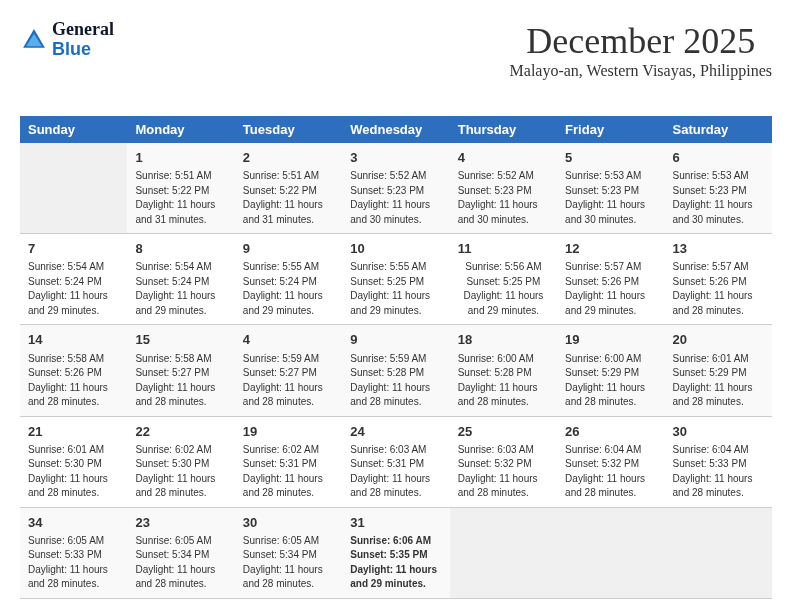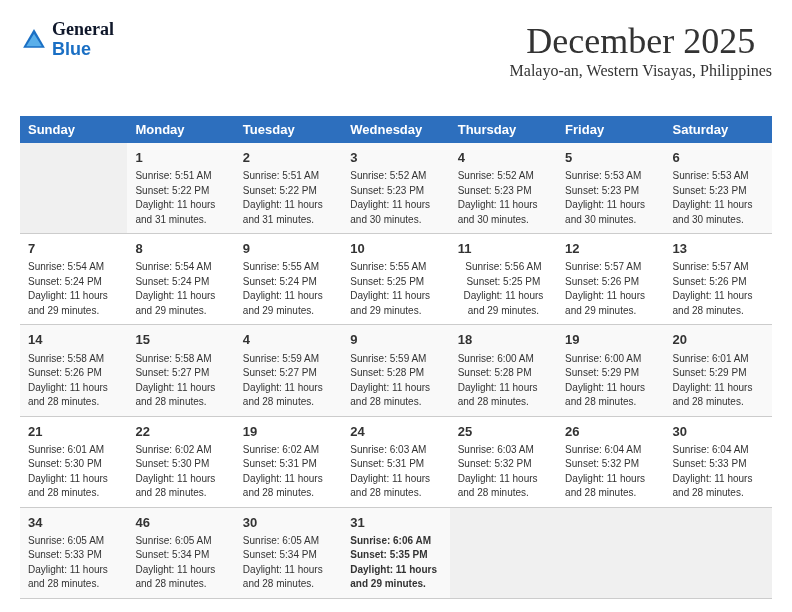--- a/index.html
+++ b/index.html
@@ -296,21 +296,21 @@
         </td>
       </tr>
       <tr>
         <td>
           <span class="day-number">34</span>
           <div class="day-info" style="white-space: pre-line;">Sunrise: 6:05 AM
 Sunset: 5:33 PM
 Daylight: 11 hours and 28 minutes.</div>
         </td>
         <td>
-          <span class="day-number">46</span>
+          <span class="day-number">23</span>
           <div class="day-info" style="white-space: pre-line;">Sunrise: 6:05 AM
 Sunset: 5:34 PM
 Daylight: 11 hours and 28 minutes.</div>
         </td>
         <td>
           <span class="day-number">30</span>
           <div class="day-info" style="white-space: pre-line;">Sunrise: 6:05 AM
 Sunset: 5:34 PM
 Daylight: 11 hours and 28 minutes.</div>
         </td>

